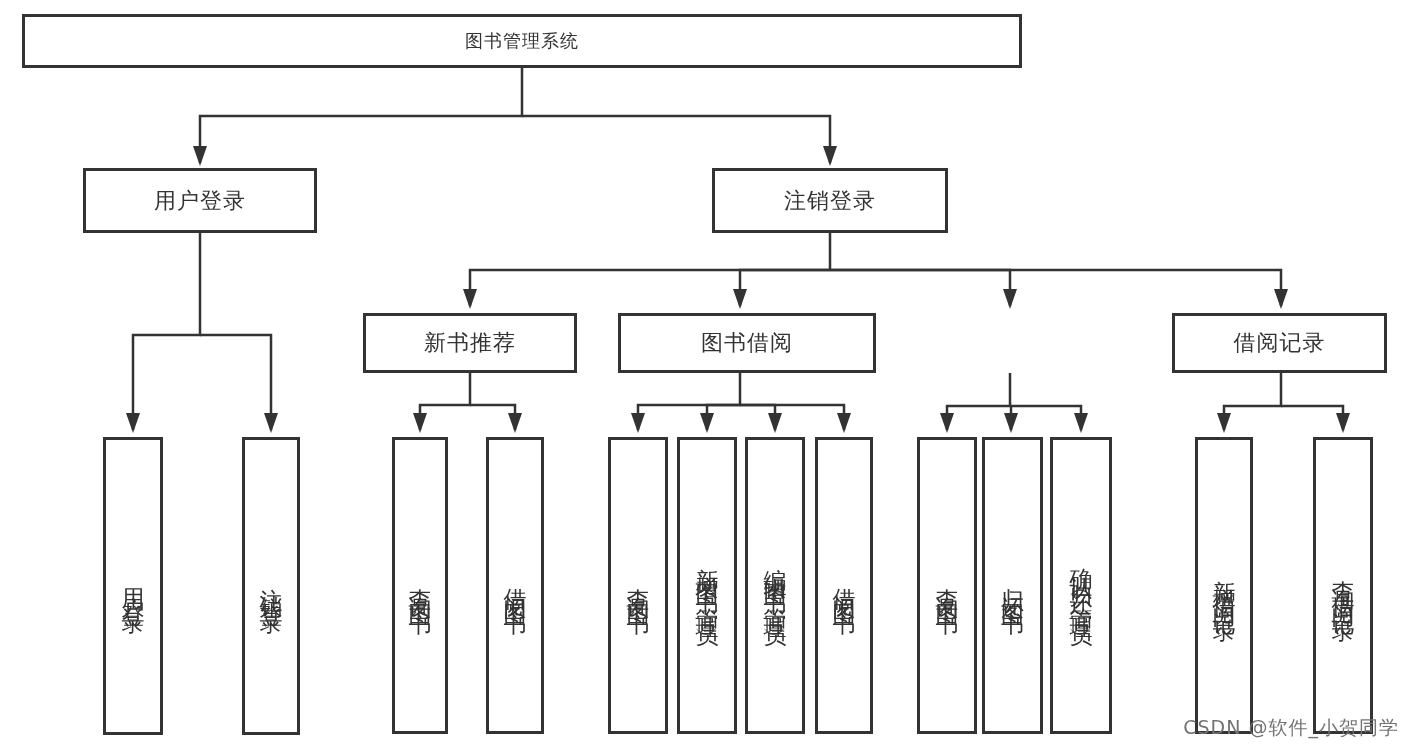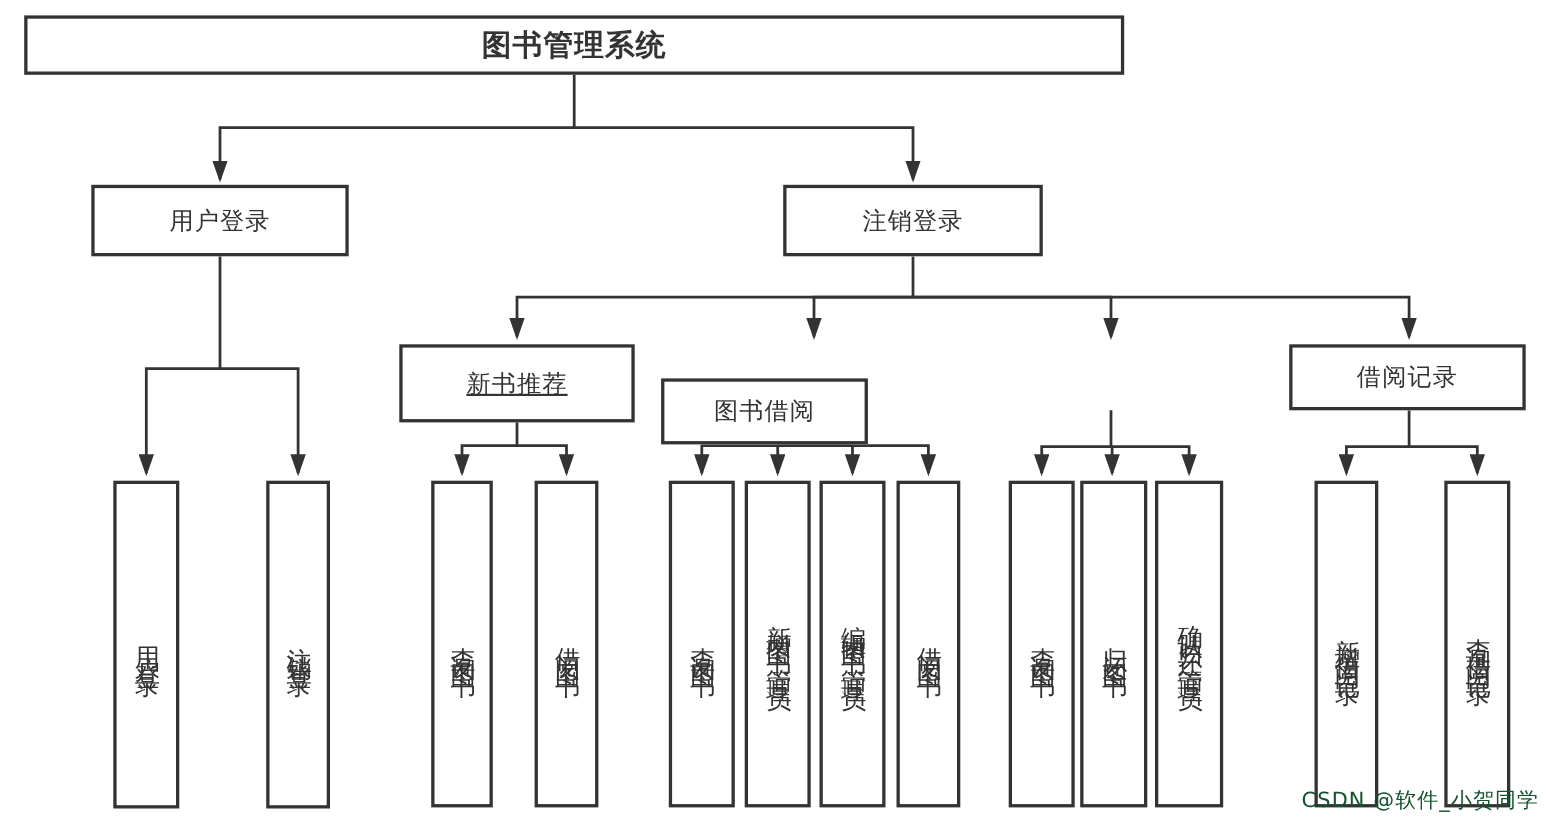--- a/index.html
+++ b/index.html
@@ -21,34 +21,34 @@
     position: absolute;
     box-sizing: border-box;
     border: 3px solid #333333;
     background: #ffffff;
     display: flex;
     align-items: center;
     justify-content: center;
     color: #333333;
   }
   .node.h { font-size: 22px; letter-spacing: 1px; }
-  .node.root { font-size: 27px; font-weight: bold; }
+  .node.root { font-size: 18px; }
   .node.v {
     writing-mode: vertical-rl;
     text-orientation: mixed;
     font-size: 23px;
     letter-spacing: 8px;
     line-height: 1;
   }
   .watermark {
     position: absolute;
     right: 6px;
     bottom: 6px;
     font-size: 19px;
-    color: #14532d;
+    color: #737373;
     letter-spacing: 1px;
     white-space: nowrap;
   }
 </style>
 </head>
 <body>
 
 <div class="canvas">
 
   <svg class="connectors" viewBox="0 0 1405 747" xmlns="http://www.w3.org/2000/svg">
@@ -92,24 +92,24 @@
     <span>图书管理系统</span>
   </div>
 
   <div class="node h" style="left:83px; top:168px; width:234px; height:65px;">
     <span>用户登录</span>
   </div>
   <div class="node h" style="left:712px; top:168px; width:236px; height:65px;">
     <span>注销登录</span>
   </div>
 
-  <div class="node h" style="left:363px; top:313px; width:214px; height:71px;text-decoration:underline;">
+  <div class="node h" style="left:363px; top:313px; width:214px; height:60px;">
     <span>新书推荐</span>
   </div>
-  <div class="node h" style="left:601px; top:313px; width:188px; height:60px;margin-top:31px;">
+  <div class="node h" style="left:618px; top:313px; width:258px; height:60px;">
     <span>图书借阅</span>
   </div>
   <div class="node h" style="left:1172px; top:313px; width:215px; height:60px;">
     <span>借阅记录</span>
   </div>
 
   <div class="node v" style="left:103px; top:437px; width:60px; height:298px;">
     <span>用户登录</span>
   </div>
   <div class="node v" style="left:242px; top:437px; width:58px; height:298px;">

